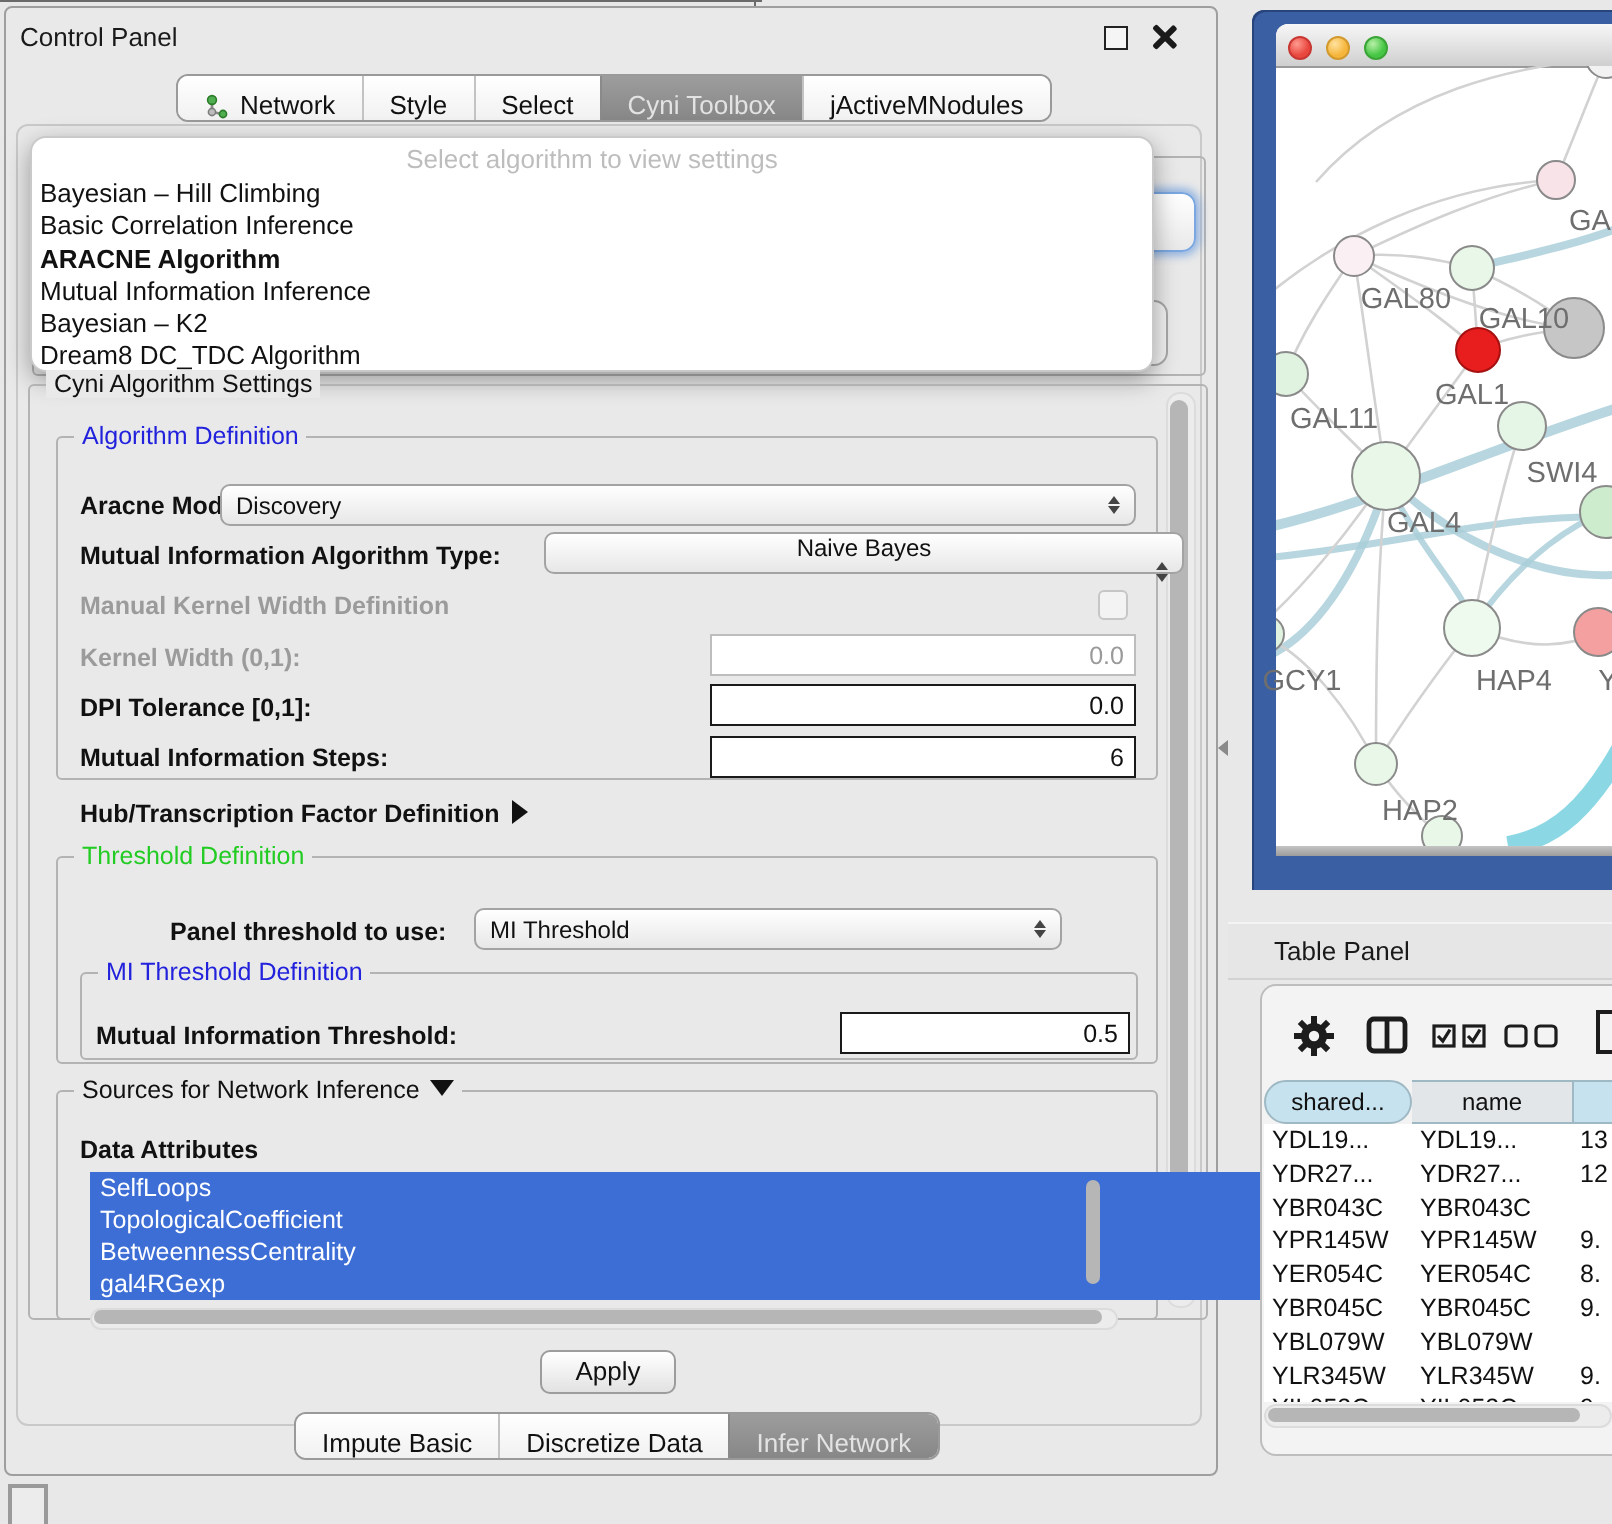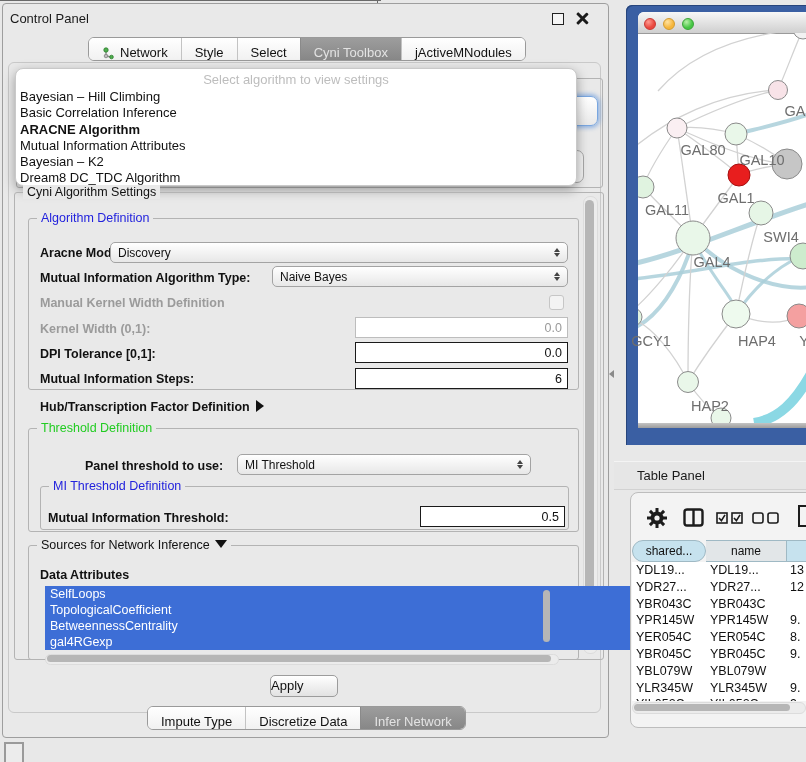--- a/index.html
+++ b/index.html
@@ -39,21 +39,21 @@
   .gl{position:absolute;font-size:12.5px;font-weight:bold;color:#9b9b9b;}
   .tri-r{display:inline-block;width:0;height:0;border-top:6px solid transparent;border-bottom:6px solid transparent;border-left:8px solid #111;vertical-align:-1px;margin-left:6px;}
   .tri-d{display:inline-block;width:0;height:0;border-left:6px solid transparent;border-right:6px solid transparent;border-top:8px solid #111;vertical-align:1px;margin-left:5px;}
   .chk{position:absolute;width:13px;height:13px;border:1px solid #c6c6c6;border-radius:3px;background:#f3f3f3;}
   
   .attr-list{left:45px;top:586px;width:598px;height:64px;background:#fff;overflow:hidden;}
   .attr-item{background:#3d6ed6;color:#fff;font-size:12.5px;line-height:16px;padding-left:5px;}
   .sbv{position:absolute;border-radius:6px;background:#b6b6b6;}
   .sbtrack{position:absolute;background:#ececec;border:1px solid #dcdcdc;border-radius:7px;}
   .btn{position:absolute;border:1px solid #9c9c9c;border-radius:5px;background:linear-gradient(#ffffff,#e2e2e2);
-       font-size:13px;line-height:19px;color:#111;}
+       font-size:13px;text-align:center;line-height:19px;color:#111;}
   
   .frame{left:626px;top:5px;width:180px;height:440px;background:#3a5fa3;border-top-left-radius:6px;box-shadow:inset 1px 1px 0 #27457c;}
   .macwin{left:638px;top:12px;width:168px;height:416px;background:#fff;border-top-left-radius:6px;overflow:hidden;}
   .mactitle{position:absolute;left:0;top:0;width:100%;height:21px;background:linear-gradient(#f7f7f7,#cfcfcf);border-bottom:1px solid #9a9a9a;}
   .tl{position:absolute;top:5.5px;width:12px;height:12px;border-radius:50%;box-sizing:border-box;}
   .tl.red{background:radial-gradient(circle at 35% 30%,#ff9a90,#e9483f 60%);border:1px solid #c93732;}
   .tl.yel{background:radial-gradient(circle at 35% 30%,#ffe2a0,#f6b63c 60%);border:1px solid #d29a2e;}
   .tl.grn{background:radial-gradient(circle at 35% 30%,#b8f0a8,#47c645 60%);border:1px solid #3aa437;}
   .nlabel{position:absolute;transform:translateX(-50%);font-size:14.5px;color:#6e6e6e;white-space:nowrap;}
   
@@ -116,21 +116,21 @@
        background:linear-gradient(#ffffff,#e9e9e9);box-shadow:0 0 4px 2px rgba(100,150,220,0.65);"></div>
   <div class="abs" style="left:70px;top:150px;width:512px;height:31px;border:1px solid #a8a8a8;border-radius:7px;background:#f2f2f2;"></div>
 
   <div class="abs" style="left:15px;top:56px;width:560px;height:116px;background:#fff;border:1px solid #c9c9c9;border-radius:8px;
        box-shadow:0 4px 12px rgba(0,0,0,0.35);margin-top:12px;">
     <div style="text-align:center;color:#bdbdbd;font-size:13px;padding-top:3px;height:17px;">Select algorithm to view settings</div>
     <div style="font-size:13px;line-height:16.3px;padding-left:4px;">
       <div>Bayesian – Hill Climbing</div>
       <div>Basic Correlation Inference</div>
       <div style="font-weight:bold;">ARACNE Algorithm</div>
-      <div>Mutual Information Attributes</div>
+      <div>Mutual Information Inference</div>
       <div>Bayesian – K2</div>
       <div>Dream8 DC_TDC Algorithm</div>
     </div>
   </div>
 
   <div class="abs grp" style="left:14px;top:192px;width:588px;height:466px;">
     <span class="gtitle t-black">Cyni Algorithm Settings</span>
   </div>
 
   <div class="abs sbtrack" style="left:583px;top:196px;width:13px;height:456px;"></div>
@@ -141,21 +141,21 @@
   </div>
   <div class="bl" style="left:40px;top:246px;">Aracne Mode:</div>
   <div class="combo" style="left:110px;top:242px;width:458px;">
     <span>Discovery</span>
     <span class="spin">
         <i class="up"></i>
         <i class="dn"></i>
       </span>
   </div>
   <div class="bl" style="left:40px;top:271px;">Mutual Information Algorithm Type:</div>
-  <div class="combo" style="left:272px;top:266px;width:296px;">
+  <div class="combo" style="left:272px;top:266px;width:320px;flex-direction:column;">
     <span>Naive Bayes</span>
     <span class="spin">
         <i class="up"></i>
         <i class="dn"></i>
       </span>
   </div>
   <div class="gl" style="left:40px;top:296px;">Manual Kernel Width Definition</div>
   <div class="abs chk" style="left:549px;top:295px;"></div>
   <div class="gl" style="left:40px;top:322px;">Kernel Width (0,1):</div>
   <input class="num dis" style="left: 355px; top: 317px; width: 213px;" readonly="" value="0.0">
@@ -198,21 +198,21 @@
     <div class="attr-item">gal4RGexp</div>
   </div>
   <div class="abs sbv" style="left:543px;top:590px;width:7px;height:52px;"></div>
   <div class="abs sbtrack" style="left:45px;top:654px;width:512px;height:9px;"></div>
   <div class="abs sbv" style="left:47px;top:655px;width:504px;height:7px;"></div>
 
   <div class="btn" style="left:270px;top:675px;width:66px;height:20px;">Apply</div>
 
   <div class="abs tabgrp" style="left:147px;top:706px;">
     <div class="tab">
-        <span>Impute Type</span>
+        <span>Impute Basic</span>
       </div>
     <div class="tab">
         <span>Discretize Data</span>
       </div>
     <div class="tab sel">
         <span>Infer Network</span>
       </div>
   </div>
 
   <div class="abs" style="left:609px;top:370px;width:0;height:0;border-top:4px solid transparent;border-bottom:4px solid transparent;border-right:5px solid #8a8a8a;"></div>

